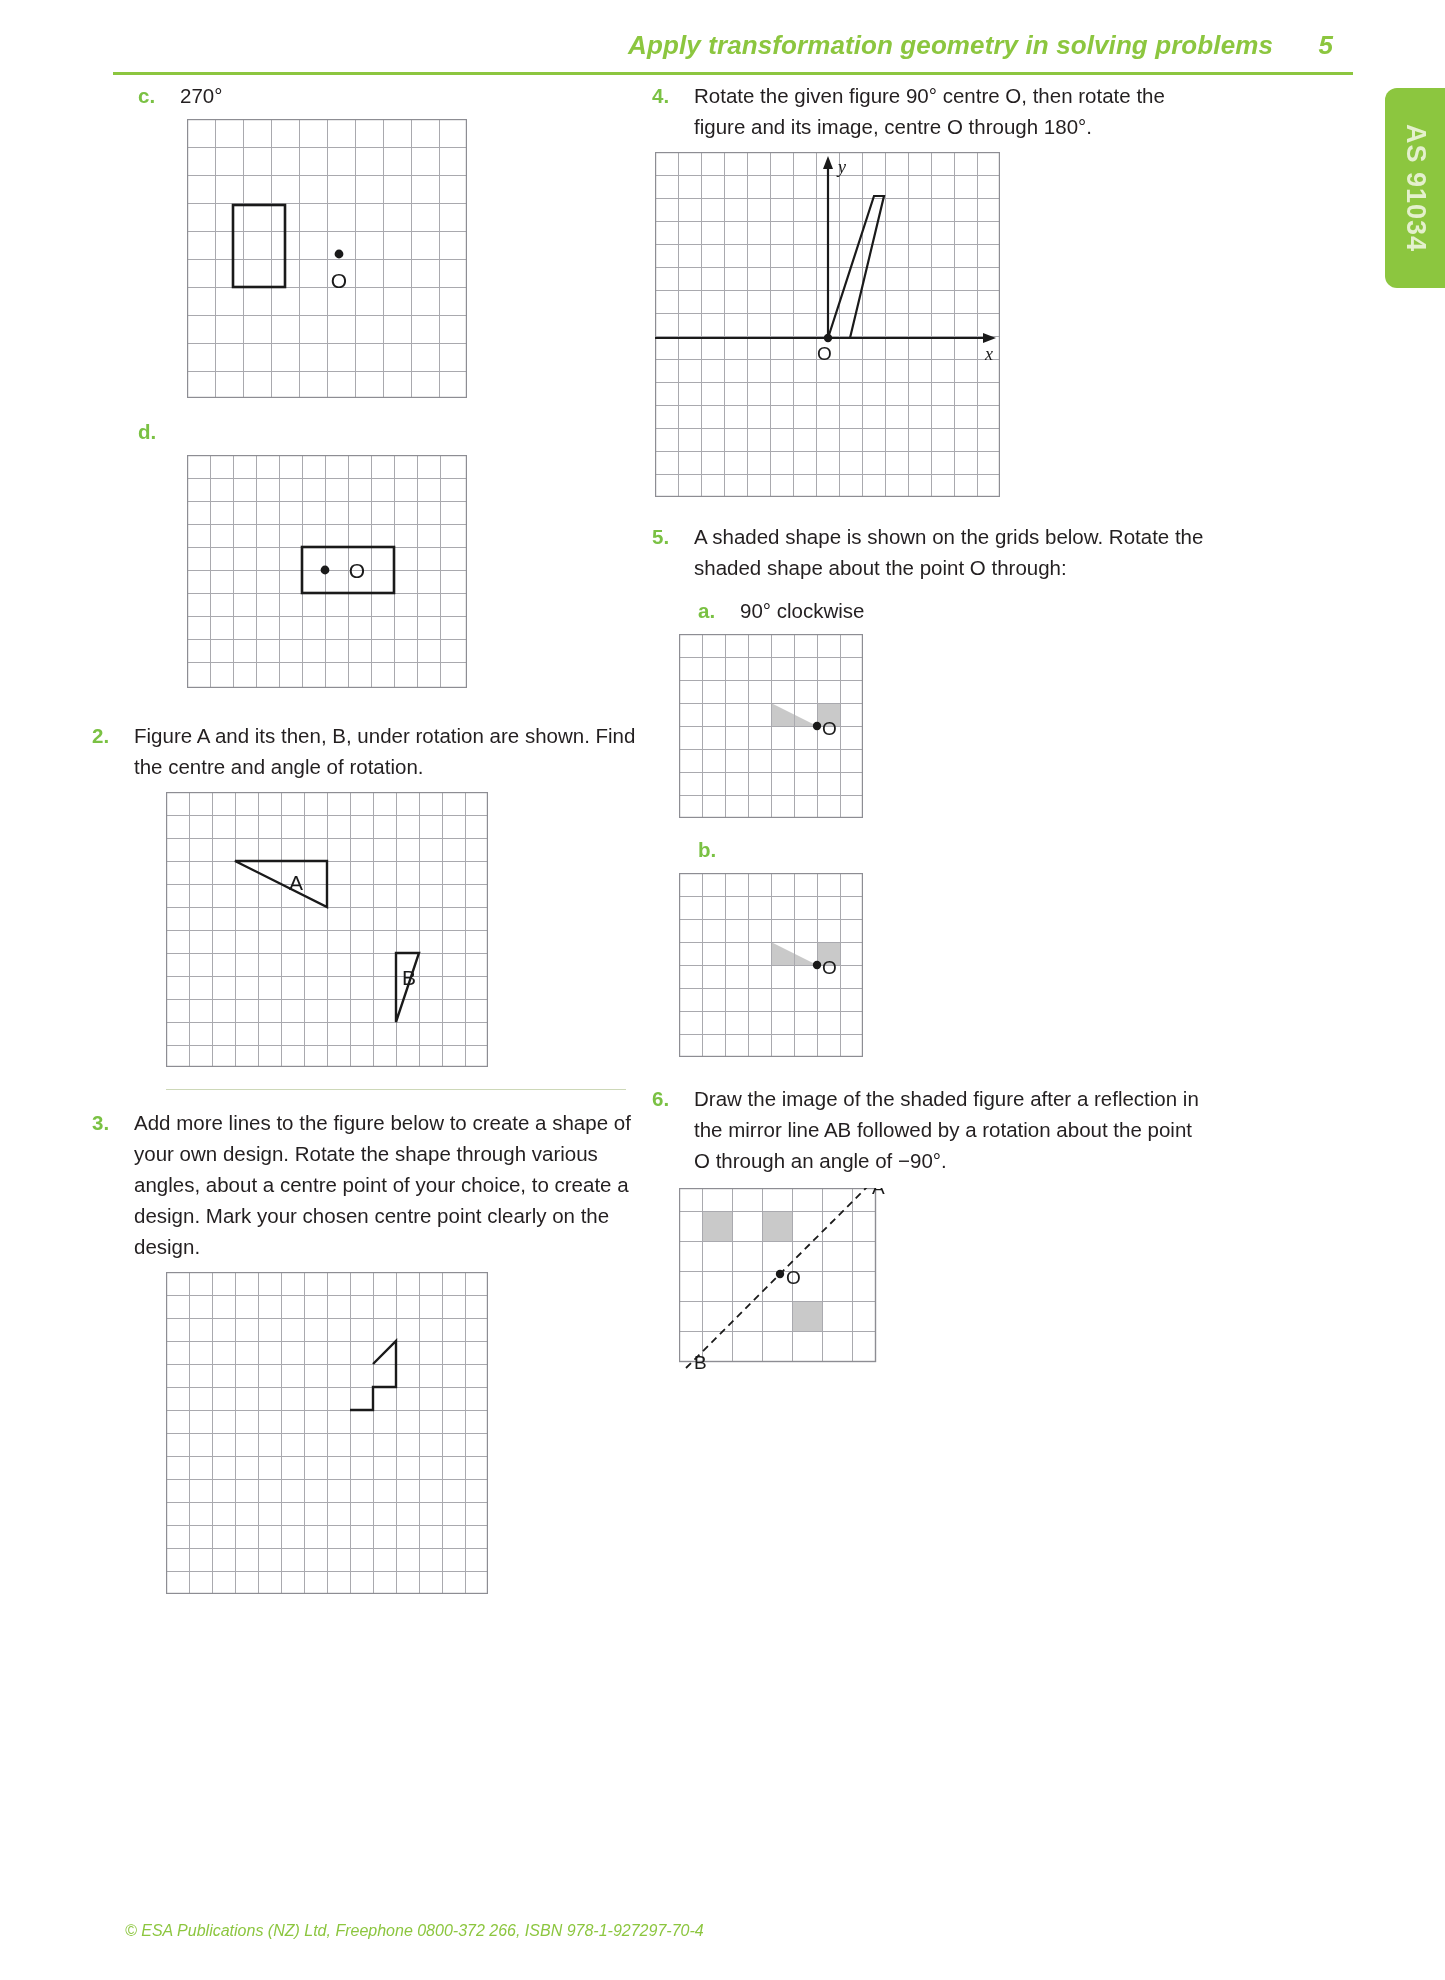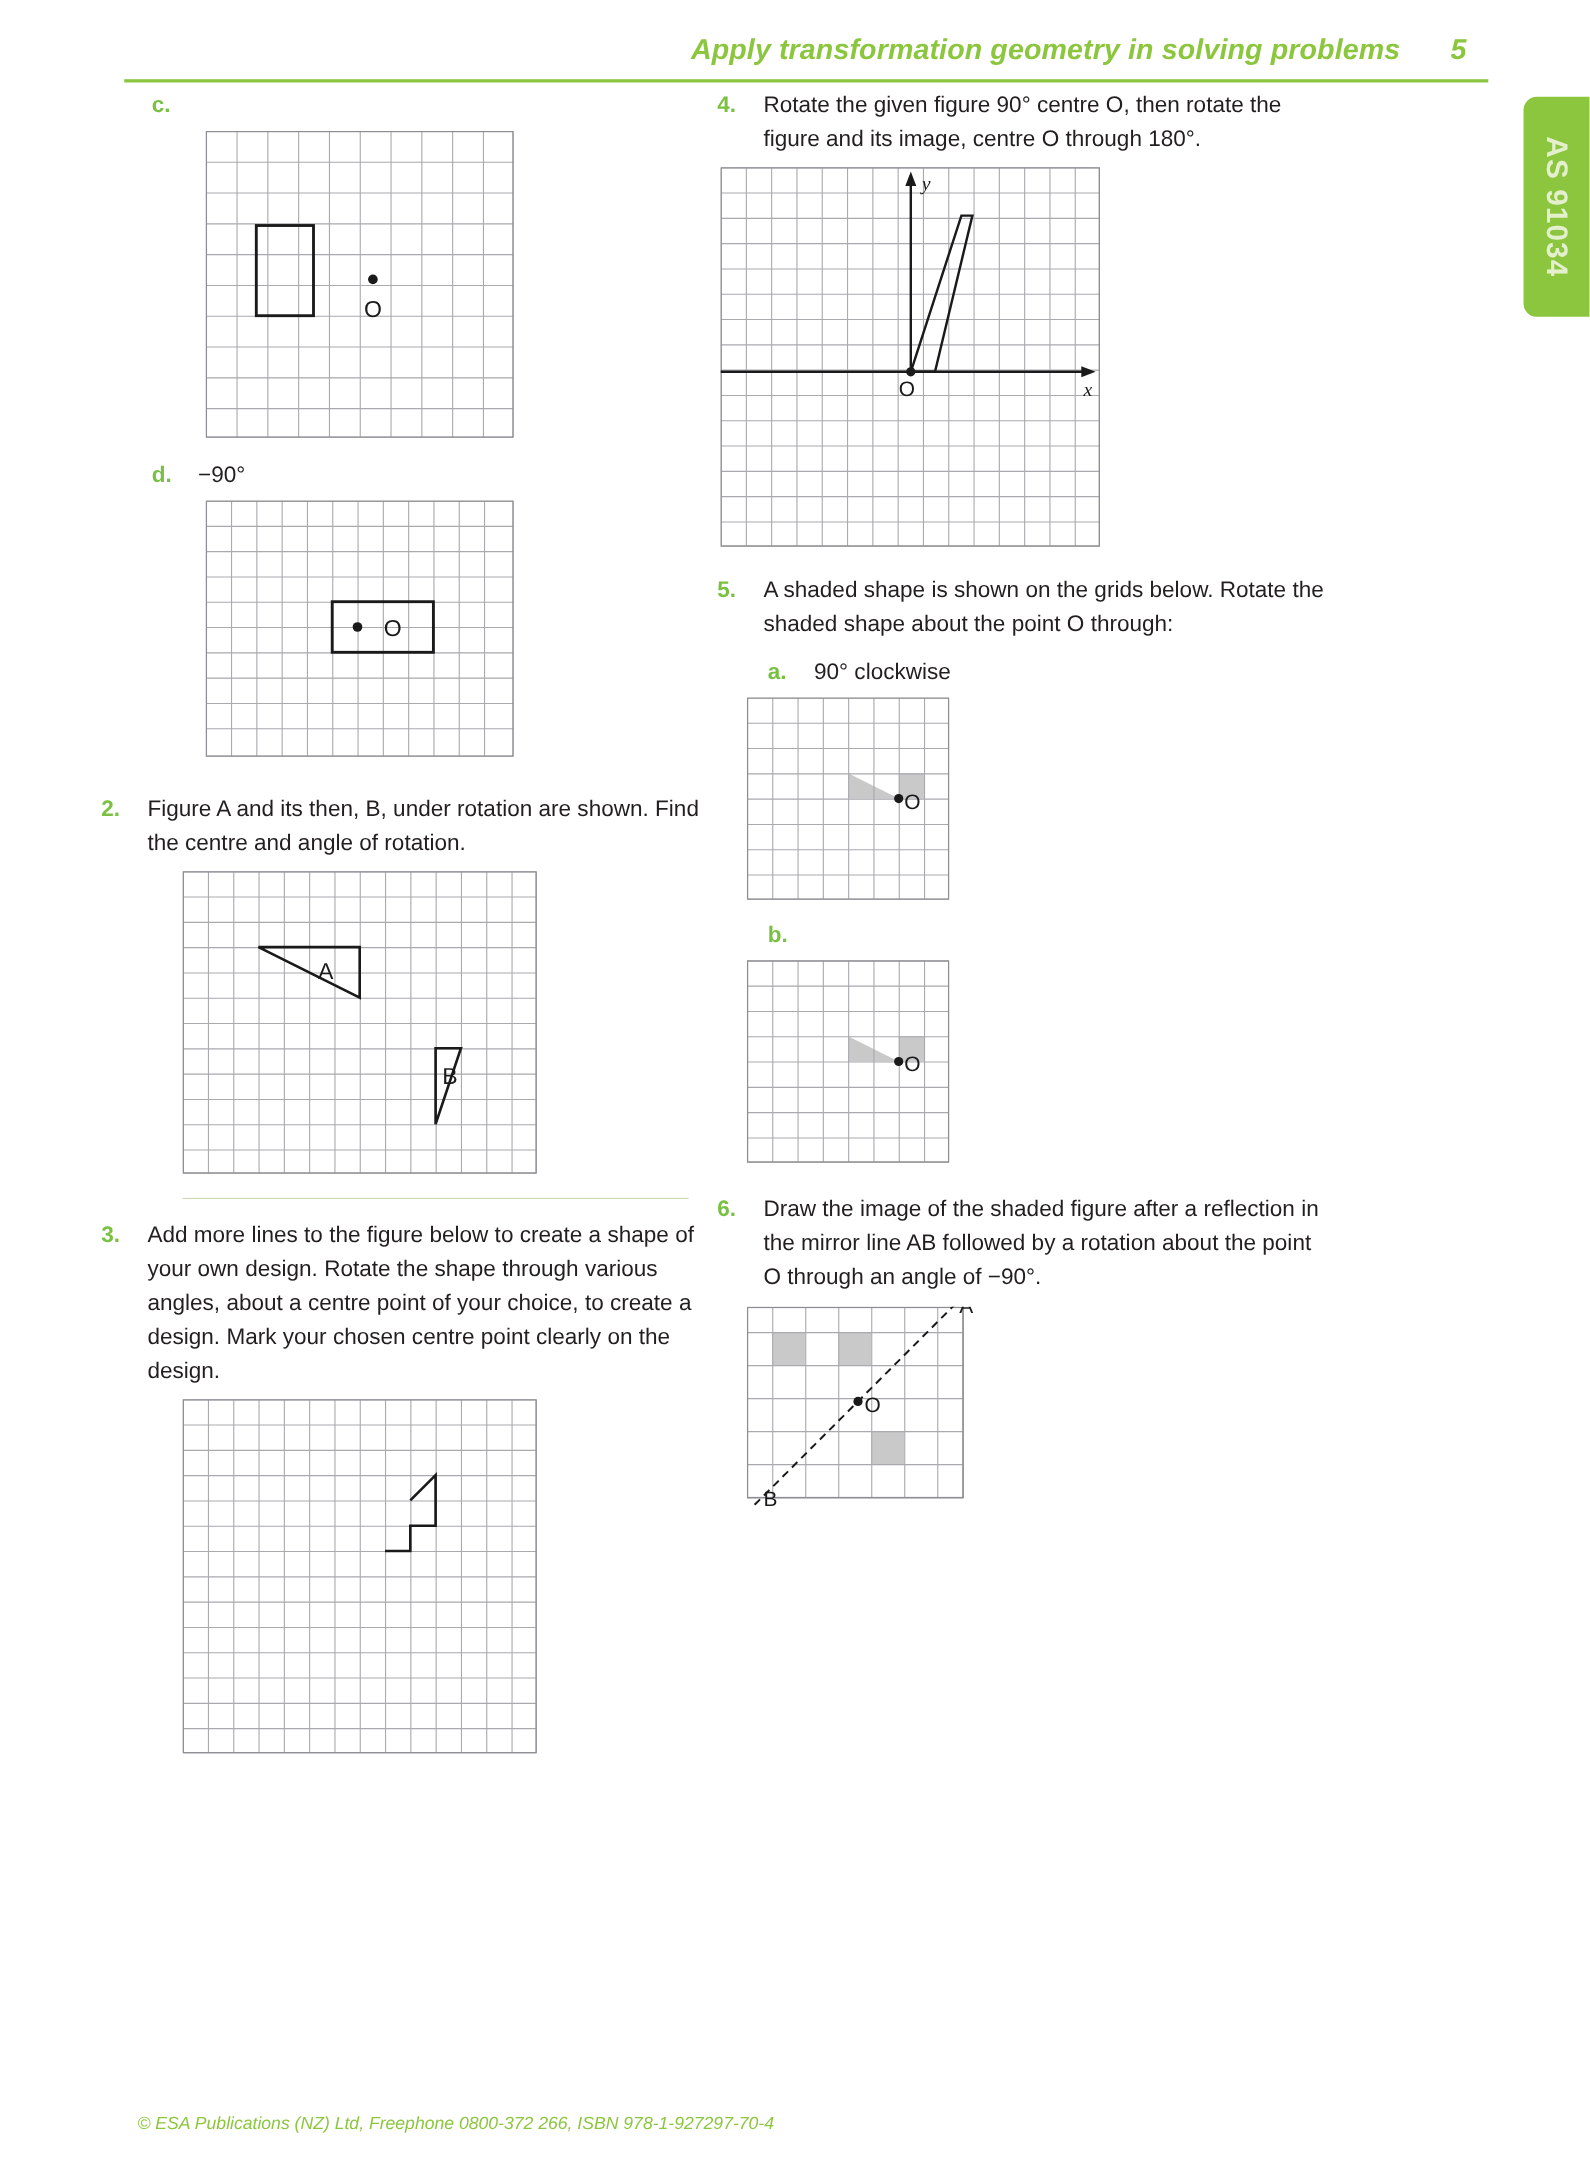--- a/index.html
+++ b/index.html
@@ -99,20 +99,21 @@
   </div>
 
   <div class="as-tab">
     <span>AS 91034</span>
   </div>
 
   <div class="col-left">
 
     <div class="q sub" style="margin-left:0;">
       <div class="q-num">c.</div>
+      <div class="q-body">270°</div>
     </div>
 
     <div class="grid-wrap" style="margin:8px 0 0 99px;">
       <svg class="grid-svg" width="280" height="279" viewBox="0 0 280 279">
         <g stroke="#a9a9ae" stroke-width="1">
           <line x1="0.5" y1="0.5" x2="0.5" y2="278.5"></line>
             <line x1="28.5" y1="0.5" x2="28.5" y2="278.5"></line>
           <line x1="56.5" y1="0.5" x2="56.5" y2="278.5"></line>
             <line x1="84.5" y1="0.5" x2="84.5" y2="278.5"></line>
           <line x1="112.5" y1="0.5" x2="112.5" y2="278.5"></line>
@@ -136,21 +137,20 @@
         </g>
         <rect x="0.5" y="0.5" width="279" height="278" fill="none" stroke="#8d8d93" stroke-width="1.4"></rect>
         <rect x="46" y="86" width="52" height="82" fill="none" stroke="#1a1a1a" stroke-width="2.6"></rect>
         <circle cx="152" cy="135" r="4.4" fill="#1a1a1a"></circle>
         <text x="152" y="169" font-family="Liberation Sans, sans-serif" font-size="21" text-anchor="middle" fill="#1a1a1a">O</text>
       </svg>
     </div>
 
     <div class="q sub" style="margin:18px 0 0 0;">
       <div class="q-num">d.</div>
-      <div class="q-body">−90°</div>
     </div>
 
     <div class="grid-wrap" style="margin:8px 0 0 99px;">
       <svg class="grid-svg" width="280" height="233" viewBox="0 0 280 233">
         <g stroke="#a9a9ae" stroke-width="1">
           <line x1="0.5" y1="0.5" x2="0.5" y2="232.5"></line>
             <line x1="23.5" y1="0.5" x2="23.5" y2="232.5"></line>
           <line x1="46.5" y1="0.5" x2="46.5" y2="232.5"></line>
             <line x1="69.5" y1="0.5" x2="69.5" y2="232.5"></line>
           <line x1="92.5" y1="0.5" x2="92.5" y2="232.5"></line>

